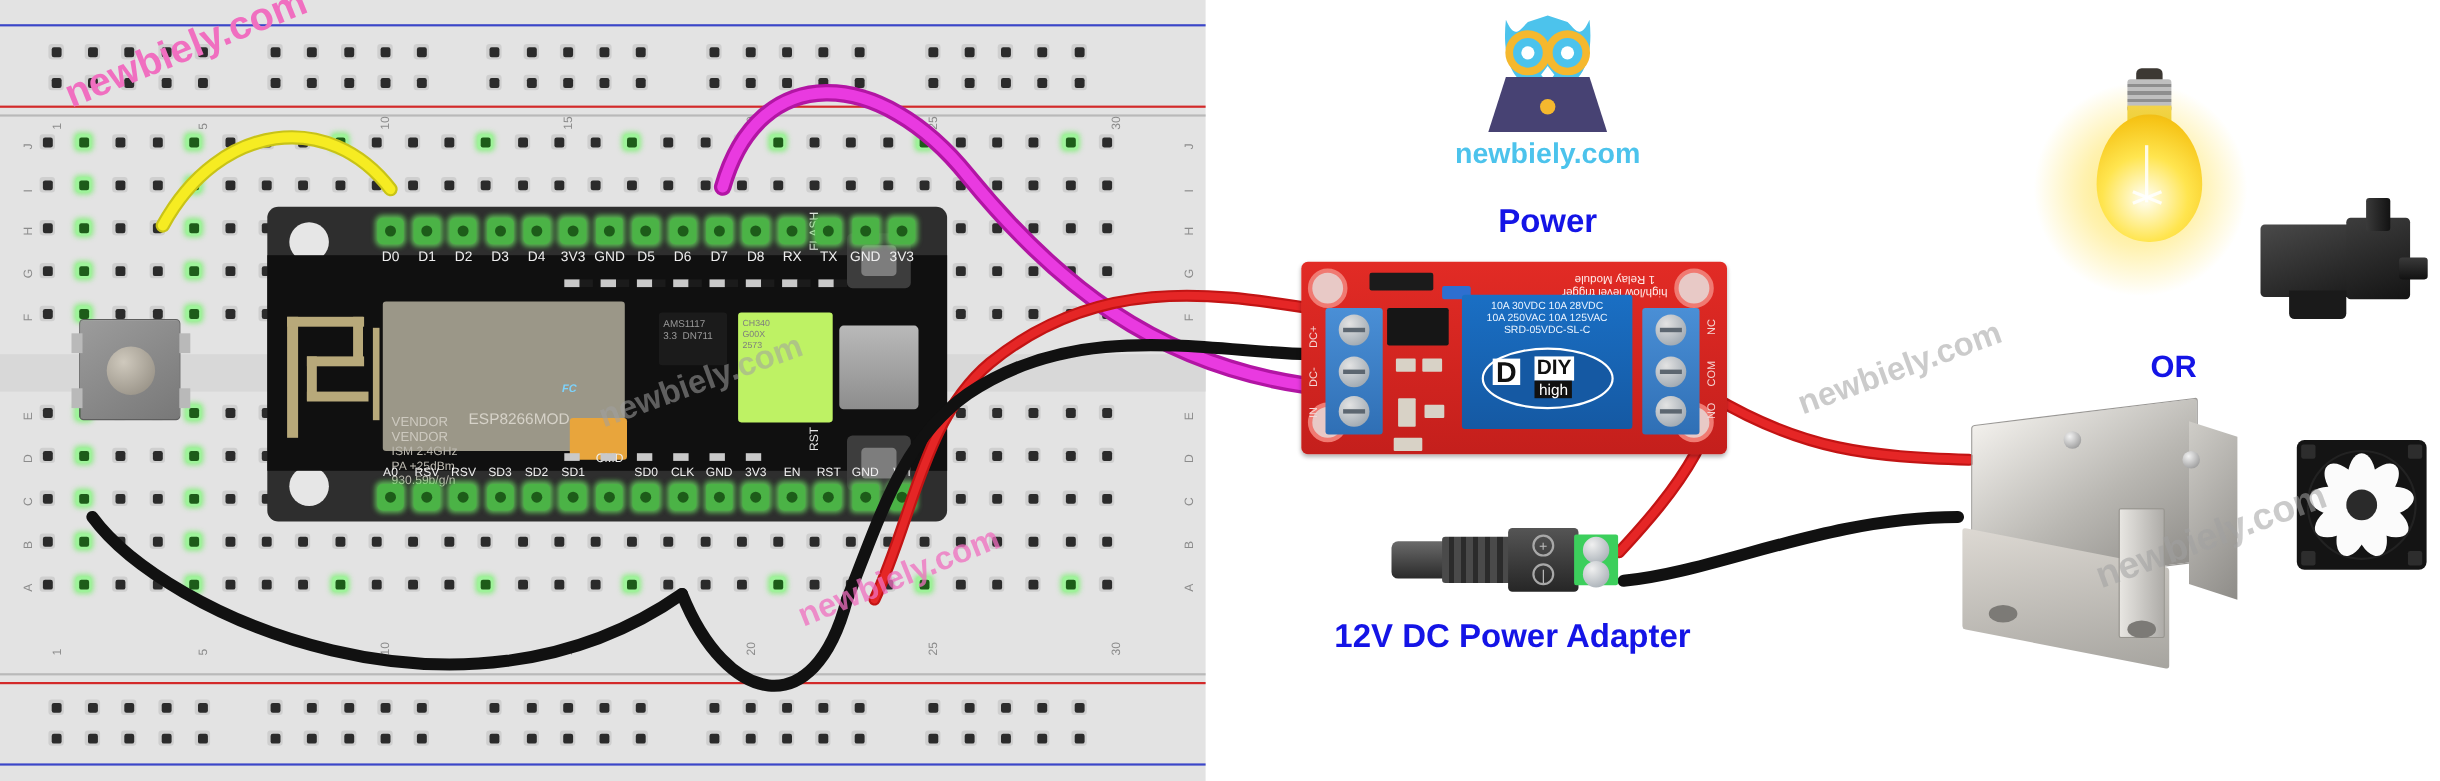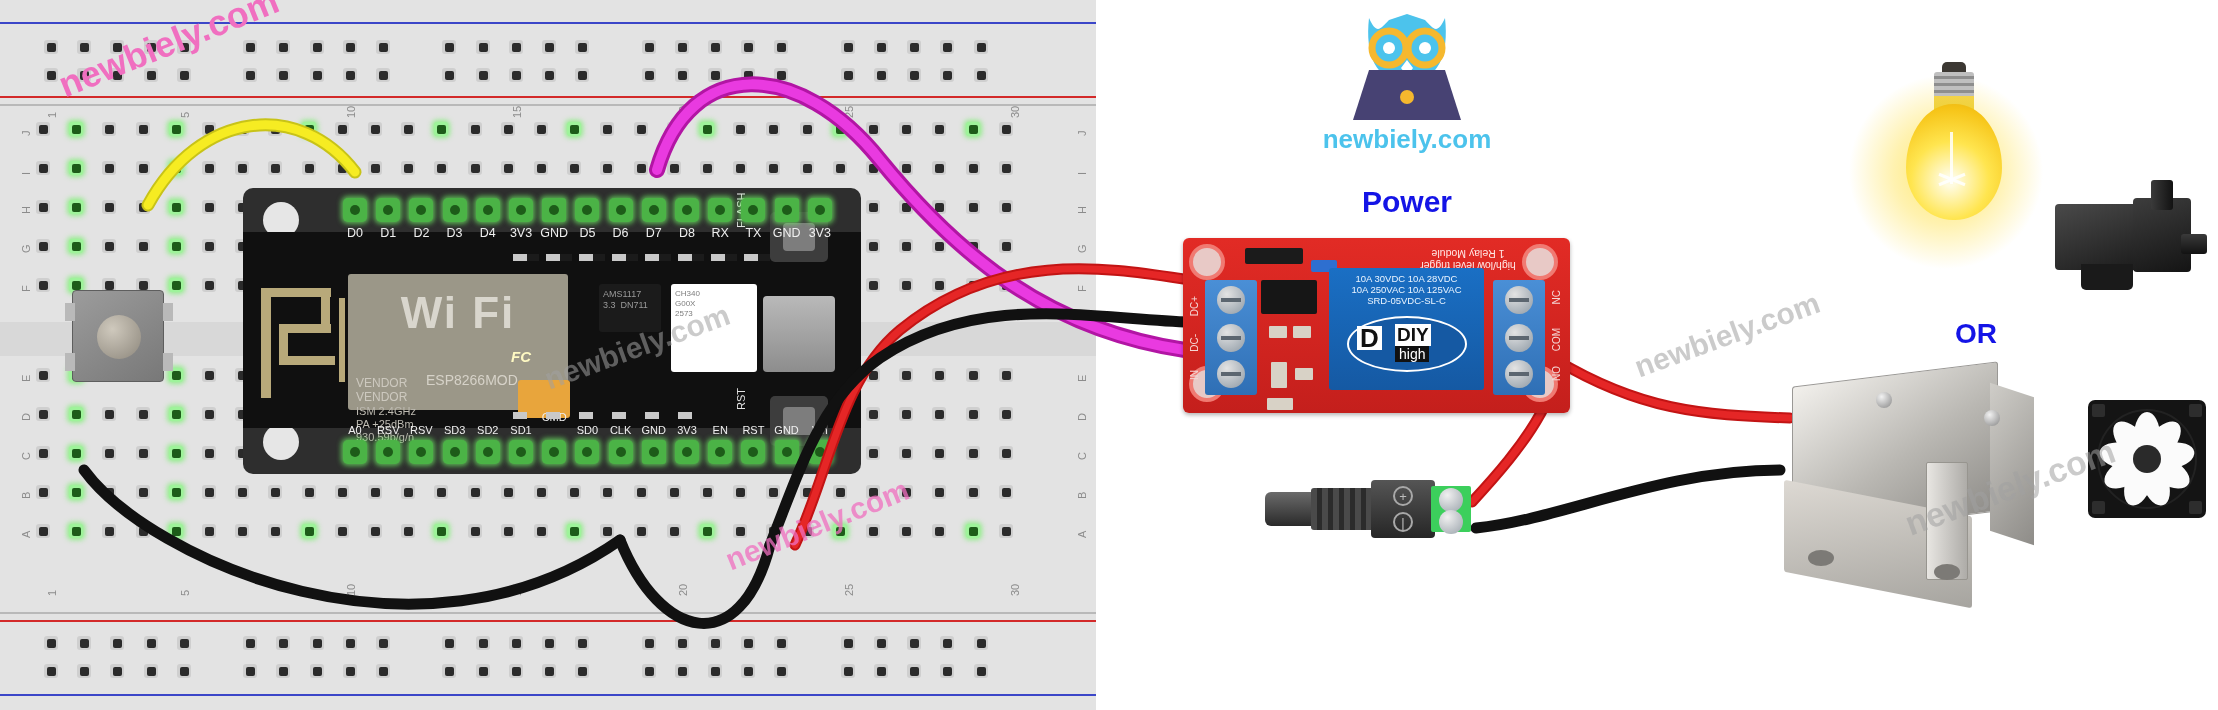--- a/index.html
+++ b/index.html
@@ -65,38 +65,38 @@
   #wifi-mod .esp-name { position:absolute; left:78px; bottom:22px; font-size:14px;
               color:#d6d2c8; }
   #wifi-mod .specs { position:absolute; left:8px; bottom:-34px; font-size:11px;
               color:#bdbab1; line-height:13px; }
   #antenna { position:absolute; left:18px; top:100px; width:84px; height:110px; }
   #antenna div { position:absolute; background:#b8a97a; }
 
   #esp .chipA { position:absolute; left:356px; top:96px; width:62px; height:48px;
               background:#1b1b1b; border-radius:3px; color:#9a9a9a; font-size:9px;
               padding:5px 4px; line-height:11px; }
-  #esp .chipB { position:absolute; left:428px; top:96px; width:86px; height:88px;
-              background:#ffffff; border-radius:3px; color:#7d7d7d; font-size:8px;
+  #esp .chipB { position:absolute; left:428px; top:96px; width:86px; height:100px;
+              background:#bef264; border-radius:3px; color:#7d7d7d; font-size:8px;
               padding:5px 4px; line-height:10px; }
   #esp .usb { position:absolute; left:520px; top:108px; width:72px; height:76px;
               background:linear-gradient(180deg,#b9b9b9,#8d8d8d); border-radius:4px; }
   #esp .flashbtn { position:absolute; left:527px; top:24px; width:58px; height:50px;
               background:#3d3d3d; border-radius:5px; }
   #esp .flashbtn .k { position:absolute; left:13px; top:11px; width:32px; height:28px;
               border-radius:4px; background:#7d7d7d; }
   #esp .rstbtn { position:absolute; left:527px; top:208px; width:58px; height:50px;
               background:#3d3d3d; border-radius:5px; }
   #esp .rstbtn .k { position:absolute; left:13px; top:11px; width:32px; height:28px;
               border-radius:4px; background:#7d7d7d; }
   #esp .caplabel { position:absolute; font-size:11px; color:#e4e4e4; }
   #esp .yellowcap { position:absolute; left:275px; top:192px; width:52px; height:38px;
               background:#e8a53c; border-radius:3px; }
-  #esp .fcc { position:absolute; left:268px; top:160px; font-size:15px;
-              color:#fef9c3; font-weight:bold; font-style:italic; }
+  #esp .fcc { position:absolute; left:268px; top:160px; font-size:10px;
+              color:#7dd3fc; font-weight:bold; font-style:italic; }
   #esp .smd { position:absolute; background:#c9c9c9; }
   #esp .smd.dark { background:#1b1b1b; }
 
   
   #wires { position:absolute; left:0; top:0; width:2218px; height:710px; }
 
   
   #relay { position:absolute; left:1183px; top:238px; width:387px; height:175px;
            background:linear-gradient(180deg,#e22b25,#c41f1c); border-radius:6px;
            box-shadow:0 2px 4px rgba(0,0,0,.3); }
@@ -1489,21 +1489,20 @@
       <div style="left:0;top:0;width:10px;height:110px"></div>
       <div style="left:0;top:0;width:70px;height:9px"></div>
       <div style="left:60px;top:0;width:9px;height:40px"></div>
       <div style="left:18px;top:36px;width:52px;height:9px"></div>
       <div style="left:18px;top:36px;width:9px;height:40px"></div>
       <div style="left:18px;top:68px;width:56px;height:9px"></div>
       <div style="left:78px;top:10px;width:6px;height:84px"></div>
     </div>
 
     <div id="wifi-mod">
-      <div class="wifi-text">Wi Fi</div>
       <div class="mv">
         <span>VENDOR</span><br>
         <span>VENDOR</span>
       </div>
       <div class="esp-name">ESP8266MOD</div>
       <div class="specs">
         <span>ISM 2.4GHz</span><br>
         <span>PA  +25dBm</span><br>
         <span>930.59b/g/n</span>
       </div>
@@ -1771,20 +1770,21 @@
       <circle cx="108" cy="40" r="6" fill="#ffffff"></circle>
       <path d="M90,52 l6,8 l-6,8 l-6,-8 Z" fill="#ffffff"></path>
       <path d="M36,112 L52,62 L128,62 L144,112 Z" fill="#474273"></path>
       <circle cx="90" cy="89" r="7" fill="#f5b82e"></circle>
     </svg>
     <div class="site">newbiely.com</div>
   </div>
 
   <div class="bluelabel" style="left:1317px;top:185px;width:180px;text-align:center;font-size:30px;">Power</div>
 
+  <div class="bluelabel" style="left:1160px;top:562px;width:430px;text-align:center;font-size:30px;">12V DC Power Adapter</div>
 
   <div class="bluelabel" style="left:1955px;top:318px;font-size:28px;">OR</div>
 
   <div id="dcjack">
     <div class="barrel"></div>
     <div class="grip"></div>
     <div class="body">
       <div class="pm" style="top:6px">+</div>
       <div class="pm" style="top:32px">|</div>
     </div>

